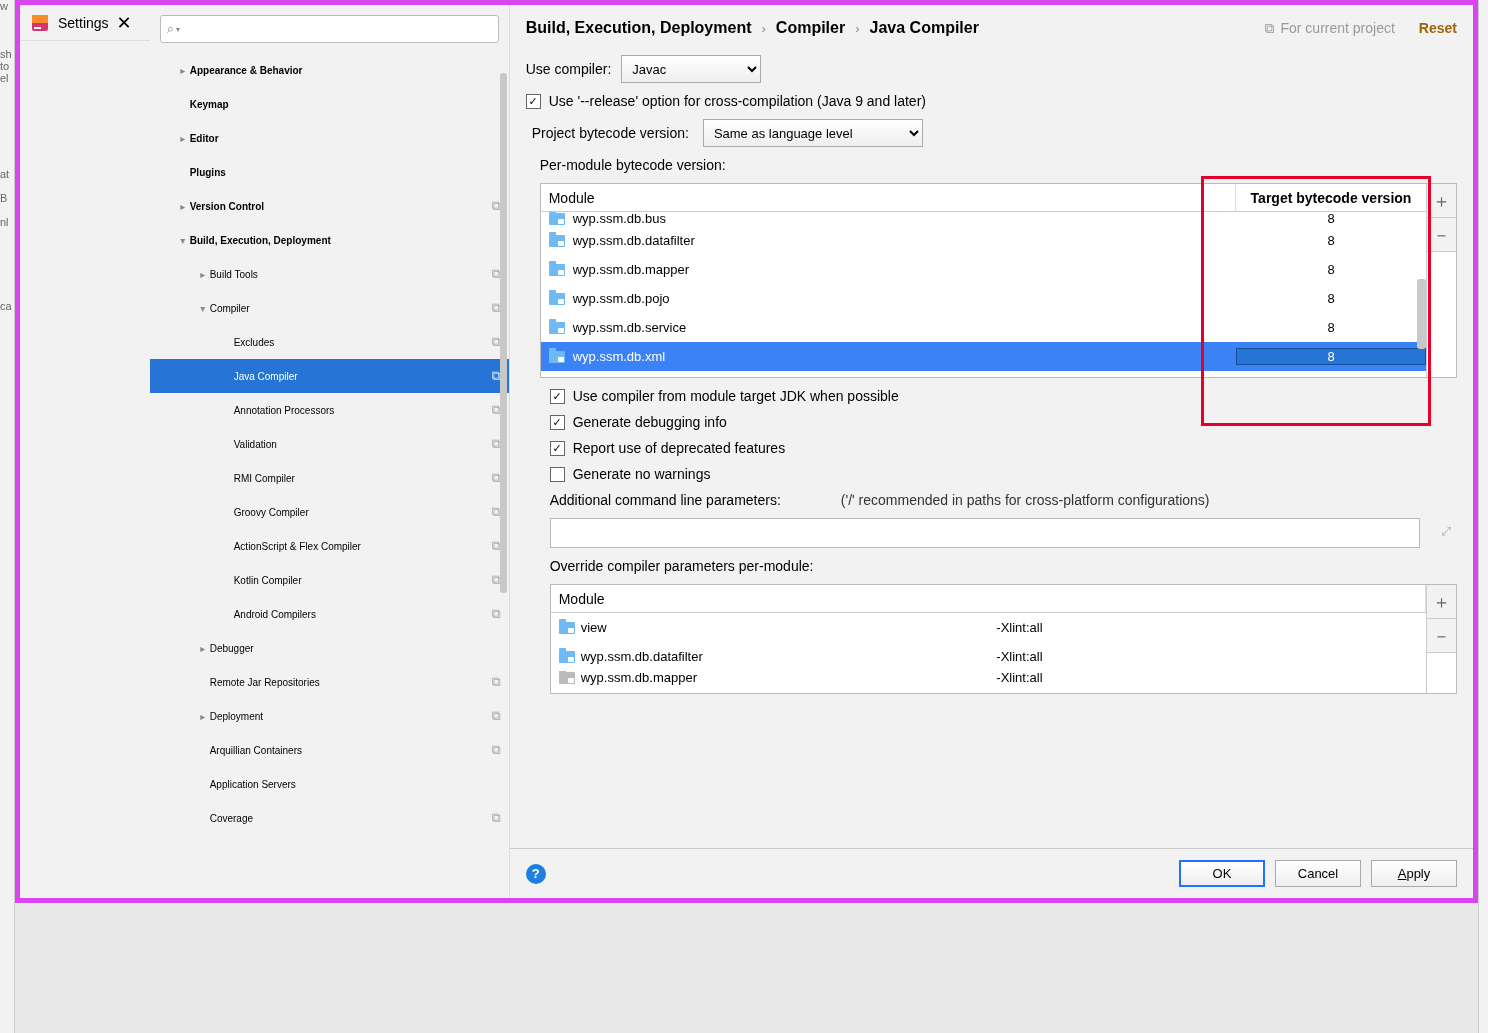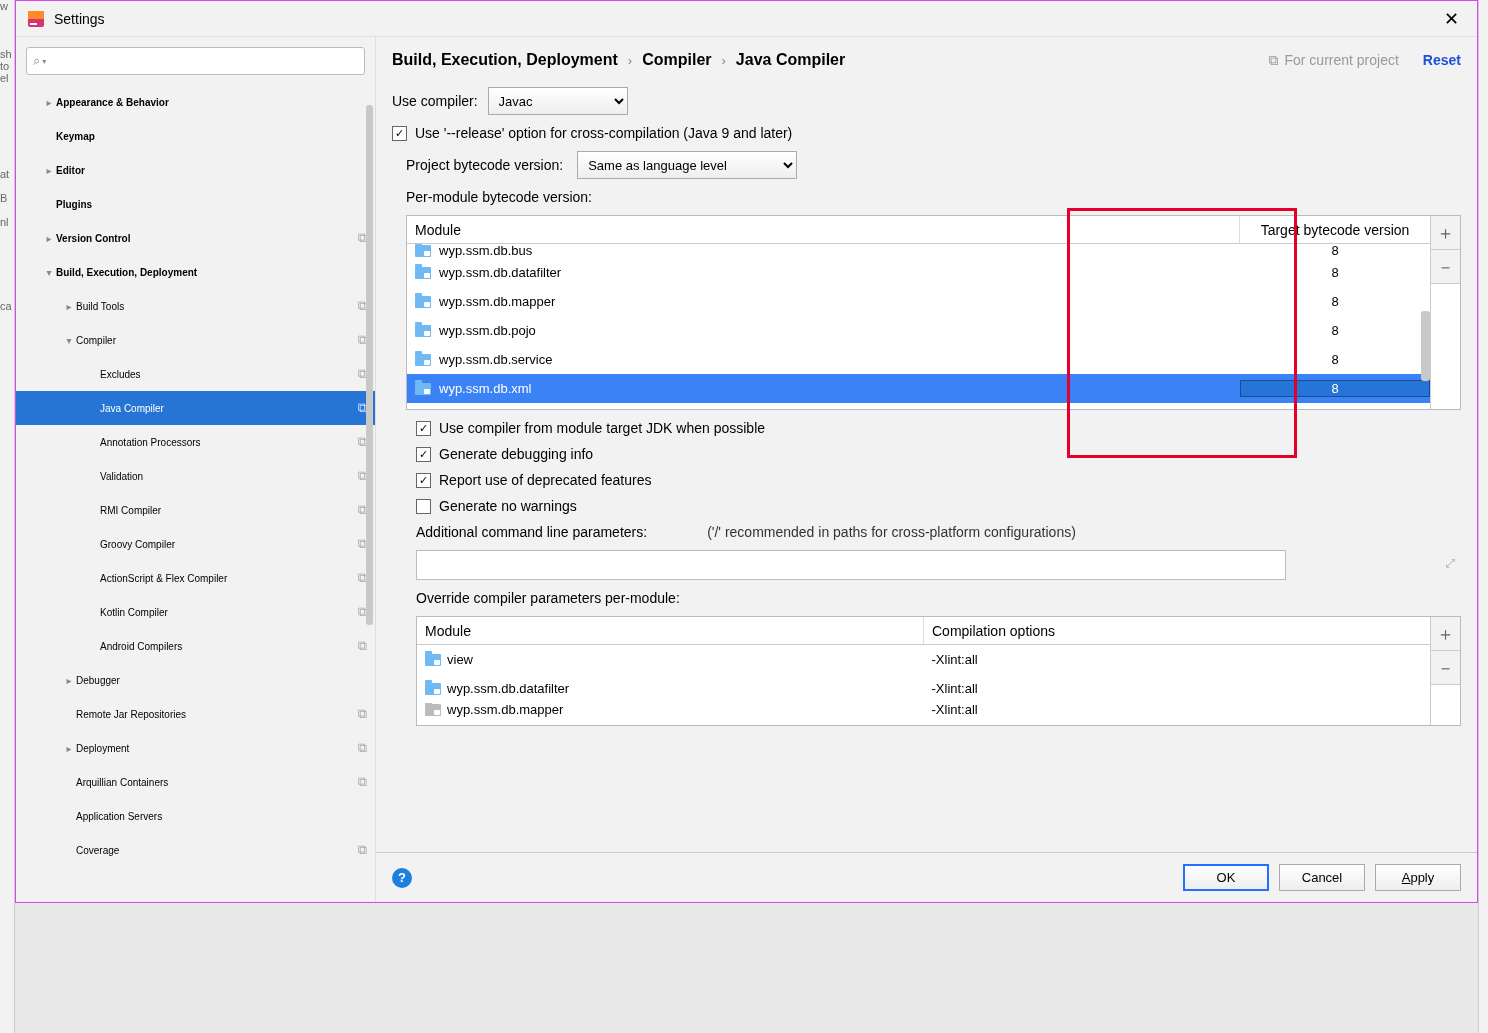--- a/index.html
+++ b/index.html
@@ -1,20 +1,20 @@
 <!DOCTYPE html>
 <html><head>
 <meta charset="utf-8">
 <style>
 * { box-sizing: border-box; margin: 0; padding: 0; }
 body { font-family: "Segoe UI", Arial, sans-serif; font-size: 13px; background: #e8e8e8; color: #000; }
 .app-frame { width: 1488px; height: 1033px; position: relative; background: #e8e8e8; }
 .left-edge { position: absolute; left: 0; top: 0; width: 15px; height: 100%; background: #f2f2f2; border-right: 1px solid #ccc; overflow: hidden; font-size: 11px; color: #666; }
 .right-edge { position: absolute; right: 0; top: 0; width: 10px; height: 100%; background: #f2f2f2; border-left: 1px solid #ccc; }
-.dialog { position: absolute; left: 15px; top: 0; right: 10px; bottom: 130px; background: #f2f2f2; border: 1px solid #d946ef; display: flex; flex-direction: column; justify-content: flex-end; }
+.dialog { position: absolute; left: 15px; top: 0; right: 10px; bottom: 130px; background: #f2f2f2; border: 5px solid #d946ef; display: flex; flex-direction: row; justify-content: flex-end; }
 .titlebar { height: 36px; display: flex; align-items: center; padding: 0 10px; background: #f2f2f2; border-bottom: 1px solid #ddd; }
 .titlebar .app-icon { width: 20px; height: 20px; margin-right: 8px; }
 .titlebar .title { font-size: 14px; flex: 1; }
 .titlebar .close-x { font-size: 18px; cursor: pointer; padding: 4px 8px; }
 .dialog-body { flex: 1; display: flex; overflow: hidden; }
 .sidebar { width: 360px; background: #f2f2f2; border-right: 1px solid #ddd; display: flex; flex-direction: column; position: relative; }
 .search-wrap { padding: 10px; }
 .search-box { width: 100%; height: 28px; border: 1px solid #bbb; border-radius: 3px; background: #fff; display: flex; align-items: center; padding: 0 6px; }
 .search-box .mag { color: #888; font-size: 13px; }
 .search-box .tri { color: #888; font-size: 8px; margin-left: 2px; }
@@ -31,34 +31,34 @@
 .tree-item.selected .proj-badge { color: #cfe3fb; }
 .indent-0 { padding-left: 26px; }
 .indent-1 { padding-left: 46px; }
 .indent-2 { padding-left: 70px; }
 .sidebar-thumb { position: absolute; right: 2px; top: 68px; width: 7px; height: 520px; background: #c8c8c8; border-radius: 3px; }
 .main { flex: 1; display: flex; flex-direction: column; background: #f2f2f2; overflow: hidden; }
 .header-row { height: 46px; display: flex; align-items: center; padding: 0 16px; }
 .breadcrumb { flex: 1; font-size: 16px; font-weight: 600; display: flex; align-items: center; gap: 10px; }
 .bc-sep { color: #888; font-weight: 400; font-size: 13px; }
 .for-proj { color: #999; font-size: 14px; display: flex; align-items: center; gap: 6px; }
-.reset-link { color: #1d4ed8; font-size: 14px; font-weight: 600; margin-left: 24px; cursor: pointer; }
+.reset-link { color: #a16207; font-size: 14px; font-weight: 600; margin-left: 24px; cursor: pointer; }
 .content { flex: 1; padding: 4px 16px 8px 16px; overflow-y: auto; display: flex; flex-direction: column; gap: 10px; }
 .row { display: flex; align-items: center; gap: 10px; }
 .label { font-size: 14px; }
 select.combo { height: 28px; border: 1px solid #aaa; background: linear-gradient(#fff,#eee); font-size: 13px; padding: 0 6px; }
 .cbx-row { display: flex; align-items: center; gap: 8px; font-size: 14px; }
 .cbx { width: 15px; height: 15px; border: 1px solid #666; background: #fff; display: inline-flex; align-items: center; justify-content: center; font-size: 11px; color: #000; }
 .section-label { font-size: 14px; }
 .table-wrap { display: flex; border: 1px solid #bbb; background: #fff; position: relative; }
 .table-body { flex: 1; display: flex; flex-direction: column; }
 .thead { display: flex; border-bottom: 1px solid #ccc; height: 28px; }
 .th { padding: 4px 8px; font-size: 14px; border-right: 1px solid #ddd; display: flex; align-items: center; }
 .th.mod { flex: 1; }
-.th.ver { width: 190px; justify-content: center; border-right: none; }
+.th.ver { width: 190px; justify-content: center; border-right: none; font-weight: bold; }
 .redbox { border: 3px solid #e4002b; position: absolute; pointer-events: none; }
 .trow { display: flex; height: 29px; align-items: center; }
 .trow.selected { background: #3b82f6; color: #fff; }
 .trow.cutoff { height: 14px; overflow: hidden; align-items: flex-end; }
 .tcell.mod { flex: 1; display: flex; align-items: center; gap: 8px; padding-left: 8px; }
 .tcell.ver { width: 190px; text-align: center; }
 .trow.selected .tcell.ver { border: 1px solid #164f94; background: #2675d6; }
 .folder-icon { width: 16px; height: 12px; background: #6fb9f5; border-radius: 1px; position: relative; display: inline-block; flex-shrink: 0; }
 .folder-icon::before { content: ""; position: absolute; left: 0; top: -3px; width: 7px; height: 3px; background: #6fb9f5; border-radius: 1px 1px 0 0; }
 .folder-icon::after { content: ""; position: absolute; right: 1px; bottom: 1px; width: 6px; height: 5px; background: #fff; border-radius: 1px; }
@@ -243,21 +243,21 @@
             <select class="combo" style="width:140px">
               <option>Javac</option>
             </select>
           </div>
 
           <div class="cbx-row">
             <span class="cbx">✓</span>
             <span class="label">Use '--release' option for cross-compilation (Java 9 and later)</span>
           </div>
 
-          <div class="row" style="gap:14px; margin-left:14px;">
+          <div class="row" style="gap:14px; margin-left:6px;">
             <span class="label">Project bytecode version:</span>
             <select class="combo" style="width:220px">
               <option>Same as language level</option>
             </select>
           </div>
 
           <div class="section-label" style="margin-left:14px;">Per-module bytecode version:</div>
 
           <div class="table-wrap" style="margin-left:14px; position:relative; height:195px;">
             <div class="table-body">
@@ -345,21 +345,20 @@
               <input type="text" style="">
               <span class="expand-ic">⤢</span>
             </div>
 
             <div class="section-label">Override compiler parameters per-module:</div>
 
             <div class="table-wrap override-table" style="height:110px;">
               <div class="table-body">
                 <div class="thead">
                   <div class="th mod2">Module</div>
-                  <div class="th opt">Compilation options</div>
                 </div>
                 <div id="overrides-body">
                     <div class="trow">
                       <div class="tcell">
                         <span class="folder-icon"></span>
                         <span>view</span>
                       </div>
                       <div class="tcell">-Xlint:all</div>
                     </div>
                     <div class="trow">

